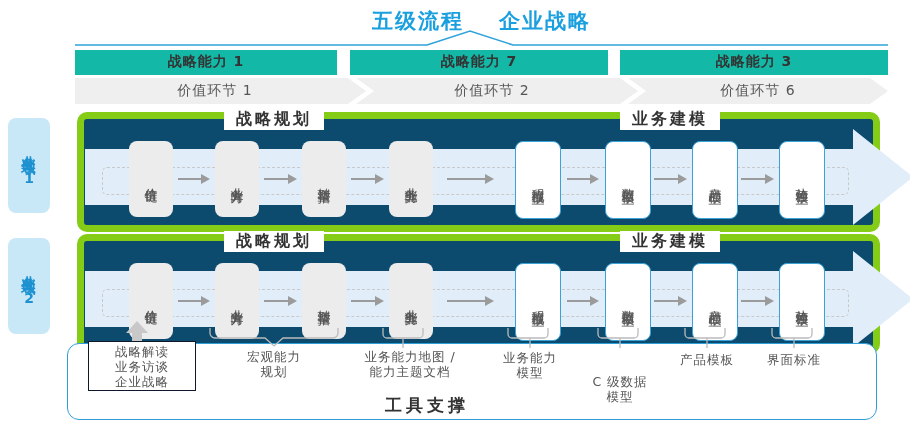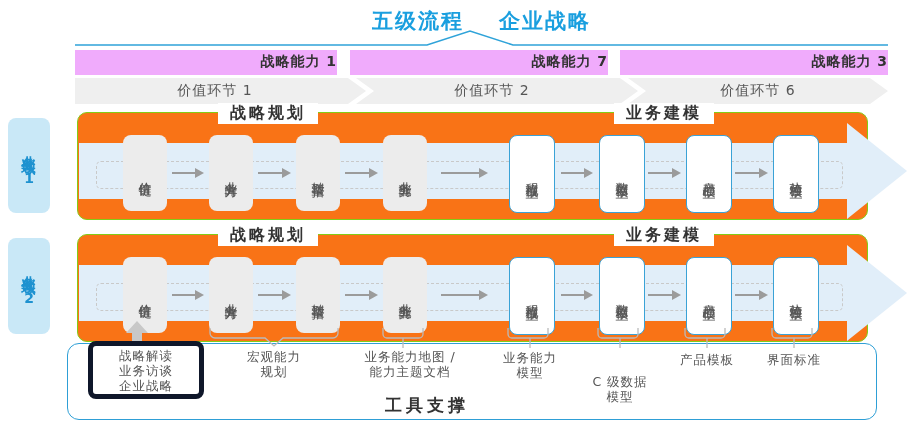--- a/index.html
+++ b/index.html
@@ -7,41 +7,41 @@
        font-family:"DejaVu Sans","Liberation Sans",sans-serif;}
   .abs{position:absolute;}
 
   
   .title-row{left:75px;top:7px;width:813px;text-align:center;}
   .title-row span{display:inline-block;margin:0 15px;font-size:21px;font-weight:bold;
                   color:#1a9fdf;letter-spacing:2px;}
   .peak-svg{left:75px;top:28px;}
 
   
-  .cap-seg{top:50px;height:25px;background:#f0abfc;color:#333;font-size:14px;
-           font-weight:600;line-height:22px;text-align:right;letter-spacing:1px;}
+  .cap-seg{top:50px;height:25px;background:#14b8a6;color:#333;font-size:14px;
+           font-weight:600;line-height:22px;text-align:center;letter-spacing:1px;}
   .cap1{left:75px;width:262px;} .cap2{left:350px;width:258px;} .cap3{left:620px;width:268px;}
 
   
   .chev-svg{left:75px;top:78px;}
   .chev-svg polygon{fill:#efefef;}
   .chev-label{top:82px;transform:translateX(-50%);color:#555;font-size:14px;
               letter-spacing:1px;white-space:nowrap;}
   .vl1{left:215px;} .vl2{left:492px;} .vl3{left:758px;}
 
   
   .domain-label{left:8px;width:42px;background:#c9e8f7;border-radius:8px;
     display:flex;align-items:center;justify-content:center;}
   .domain-label span{writing-mode:vertical-rl;text-orientation:upright;
     color:#1e92d0;font-weight:bold;font-size:14px;letter-spacing:2px;}
   .dl1{top:118px;height:95px;} .dl2{top:238px;height:96px;}
 
   
-  .row{left:77px;width:789px;height:106px;border:1px solid #84cc16;border-radius:10px;
-       background:#f97316;font-family:Liberation Serif, serif;}
+  .row{left:77px;width:789px;height:106px;border:7px solid #84cc16;border-radius:10px;
+       background:#0c4a6e;font-family:Liberation Serif, serif;}
   .row1{top:112px;} .row2{top:234px;}
   .band{position:absolute;left:1px;top:30px;width:768px;height:56px;background:#e1eef9;}
   .band-head{position:absolute;left:769px;top:10px;width:0;height:0;
      border-left:60px solid #e1eef9;border-top:48px solid transparent;
      border-bottom:48px solid transparent;}
   .dashed-track{position:absolute;left:18px;top:48px;width:745px;height:26px;
      border:1px dashed #c9c9c9;border-radius:5px;}
   .row-header{position:absolute;top:-10px;transform:translateX(-50%);background:#fff;
      padding:0 12px;font-size:16px;font-weight:bold;color:#333;letter-spacing:3px;
      white-space:nowrap;}
@@ -60,22 +60,22 @@
      border-bottom:5px solid transparent;}
   .a1{left:94px;width:30px;} .a2{left:180px;width:31px;} .a3{left:267px;width:31px;}
   .a4{left:363px;width:45px;} .a5{left:483px;width:30px;} .a6{left:570px;width:31px;}
   .a7{left:657px;width:31px;}
 
   
   .tool-box{left:67px;top:343px;width:808px;height:75px;border:1.5px solid #2e9fd6;
      border-radius:12px;background:#fff;}
   .tool-label{left:67px;top:394px;width:720px;text-align:center;font-size:17px;
      font-weight:bold;color:#333;letter-spacing:4px;}
-  .practice-box{left:88px;top:341px;width:106px;height:48px;border:5px solid #0f172a;
-     border-radius:8px;background:#fff;display:flex;flex-direction:column;
+  .practice-box{left:88px;top:341px;width:106px;height:48px;border:1px solid #0f172a;
+     border-radius:0;background:#fff;display:flex;flex-direction:column;
      align-items:center;justify-content:center;z-index:5;}
   .practice-box span{display:block;font-size:12.5px;color:#555;line-height:15px;
      letter-spacing:1px;}
   .up-arrow-stem{left:132px;top:333px;width:10px;height:11px;background:#c8c8c8;z-index:4;}
   .up-arrow-head{left:126px;top:321px;width:0;height:0;border-left:11px solid transparent;
      border-right:11px solid transparent;border-bottom:12px solid #c8c8c8;z-index:4;}
   .bracket-svg{left:67px;top:325px;z-index:3;}
   .bracket-svg path{stroke:#bbbbbb;stroke-width:1.3;fill:none;}
   .note{position:absolute;transform:translateX(-50%);text-align:center;color:#555;
      font-size:12.5px;line-height:15px;white-space:pre-line;letter-spacing:1px;z-index:4;}

